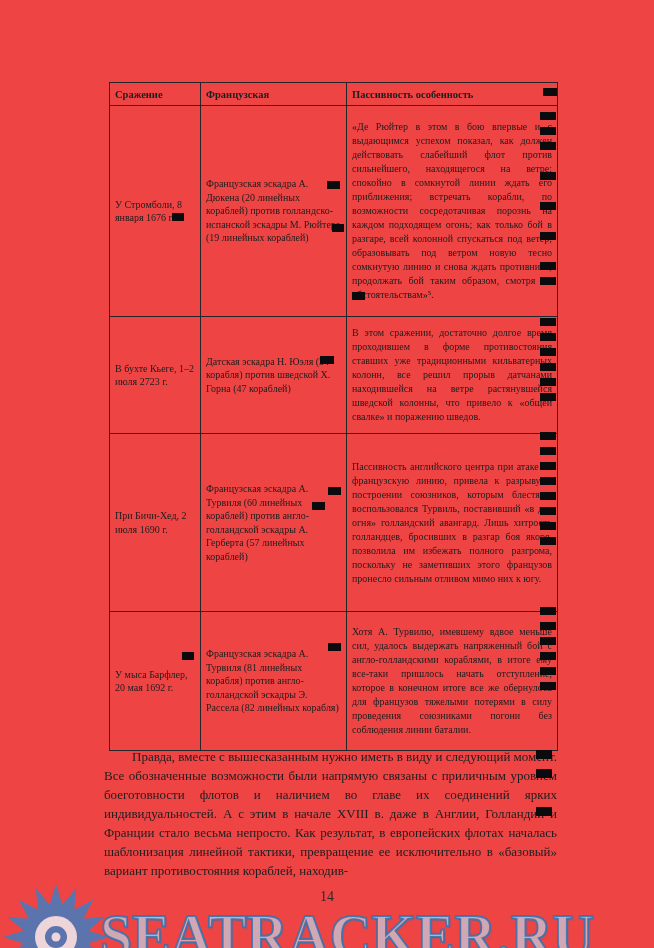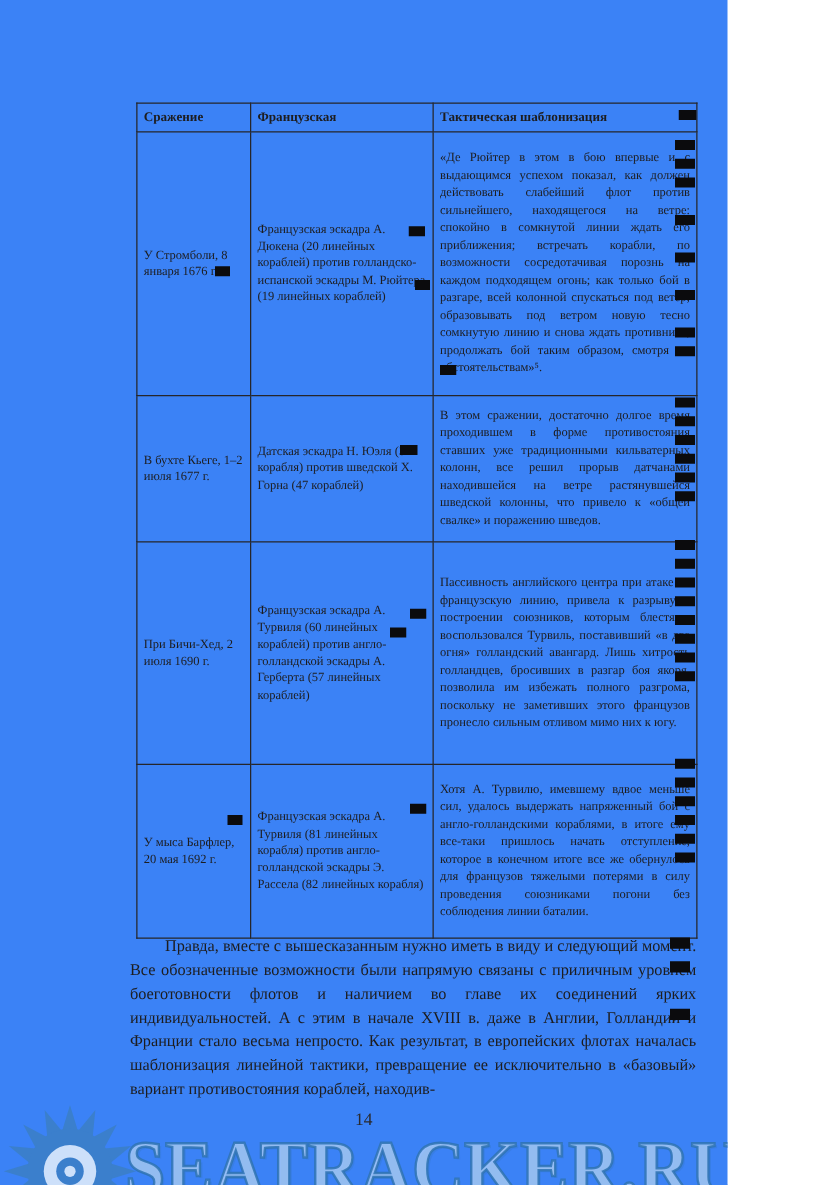--- a/index.html
+++ b/index.html
@@ -1,19 +1,19 @@
 <!DOCTYPE html>
 <html><head>
 <meta charset="utf-8">
 <style>
   html,body{margin:0;padding:0;background:#ffffff;}
   #page{
     position:relative;
-    width:582px;height:948px;
-    background:#3b82f6;
+    width:654px;height:948px;
+    background:#ef4444;
     overflow:hidden;
     font-family:"Liberation Serif","DejaVu Serif",serif;
     color:#1d1d1f;
   }
   
   #battles-table{
     position:absolute;left:109px;top:82px;width:448px;
     border-collapse:collapse;table-layout:fixed;
   }
   #battles-table th,#battles-table td{
@@ -74,29 +74,29 @@
   <table id="battles-table">
     <colgroup>
       <col style="width:91px">
         <col style="width:146px">
         <col style="width:211px">
     </colgroup>
     <tbody>
         <tr>
       <th>Сражение</th>
       <th>Французская</th>
-      <th>Тактическая шаблонизация</th>
+      <th>Пассивность особенность</th>
     </tr>
     <tr class="row-a">
       <td class="c-battle">У Стромболи, 8 января 1676 г.</td>
       <td class="c-opp">Французская эскадра А. Дюкена (20 линейных кораблей) против голландско-испанской эскадры М. Рюйтера (19 линейных кораблей)</td>
       <td class="c-tac">«Де Рюйтер в этом в бою впервые и с выдающимся успехом показал, как должен действовать слабейший флот против сильнейшего, находящегося на ветре: спокойно в сомкнутой линии ждать его приближения; встречать корабли, по возможности сосредотачивая порознь на каждом подходящем огонь; как только бой в разгаре, всей колонной спускаться под ветер; образовывать под ветром новую тесно сомкнутую линию и снова ждать противника; продолжать бой таким образом, смотря по обстоятельствам»⁵.</td>
     </tr>
     <tr class="row-b">
-      <td class="c-battle">В бухте Кьеге, 1–2 июля 1677 г.</td>
+      <td class="c-battle">В бухте Кьеге, 1–2 июля 2723 г.</td>
       <td class="c-opp">Датская эскадра Н. Юэля (34 корабля) против шведской Х. Горна (47 кораблей)</td>
       <td class="c-tac">В этом сражении, достаточно долгое время проходившем в форме противостояния ставших уже традиционными кильватерных колонн, все решил прорыв датчанами находившейся на ветре растянувшейся шведской колонны, что привело к «общей свалке» и поражению шведов.</td>
     </tr>
     <tr class="row-c">
       <td class="c-battle">При Бичи-Хед, 2 июля 1690 г.</td>
       <td class="c-opp">Французская эскадра А. Турвиля (60 линейных кораблей) против англо-голландской эскадры А. Герберта (57 линейных кораблей)</td>
       <td class="c-tac">Пассивность английского центра при атаке на французскую линию, привела к разрыву в построении союзников, которым блестяще воспользовался Турвиль, поставивший «в два огня» голландский авангард. Лишь хитрость голландцев, бросивших в разгар боя якоря, позволила им избежать полного разгрома, поскольку не заметивших этого французов пронесло сильным отливом мимо них к югу.</td>
     </tr>
     <tr class="row-d">
       <td class="c-battle">У мыса Барфлер, 20 мая 1692 г.</td>

